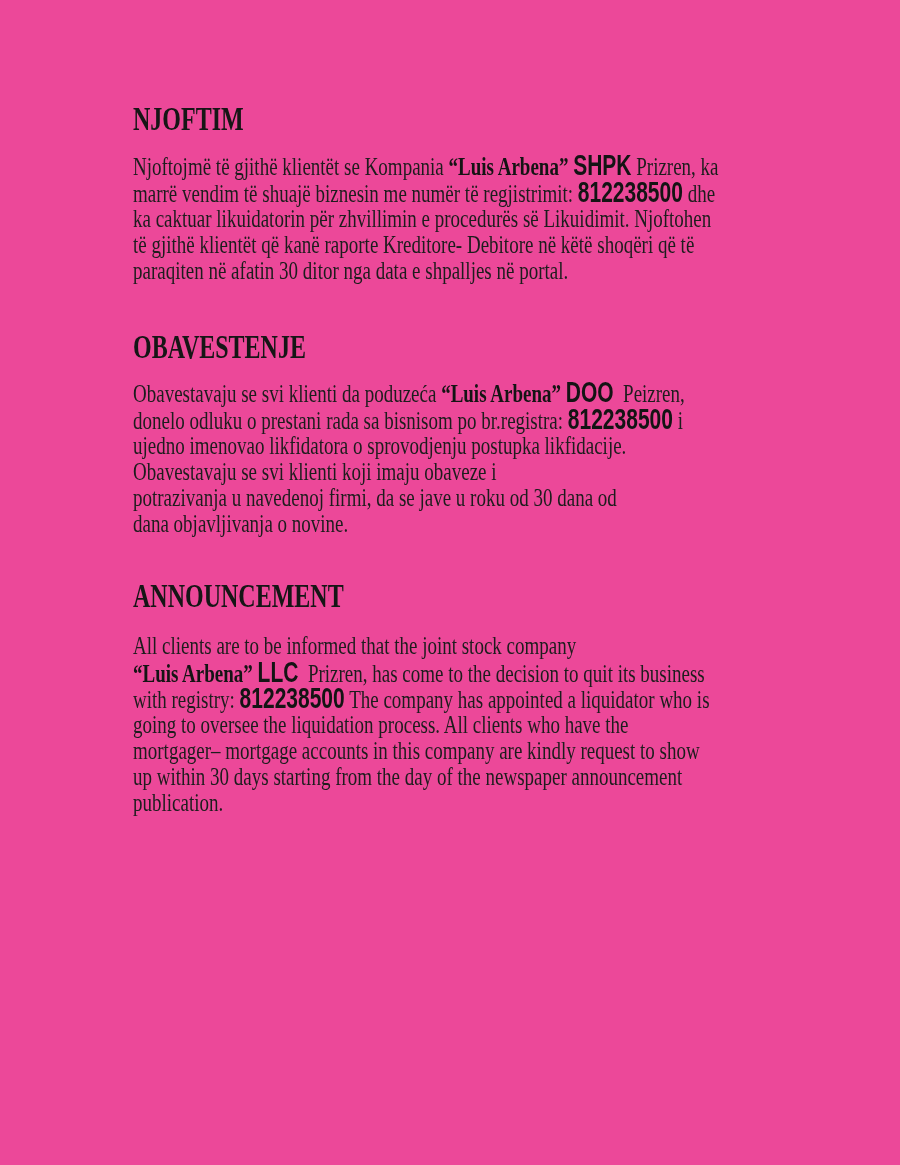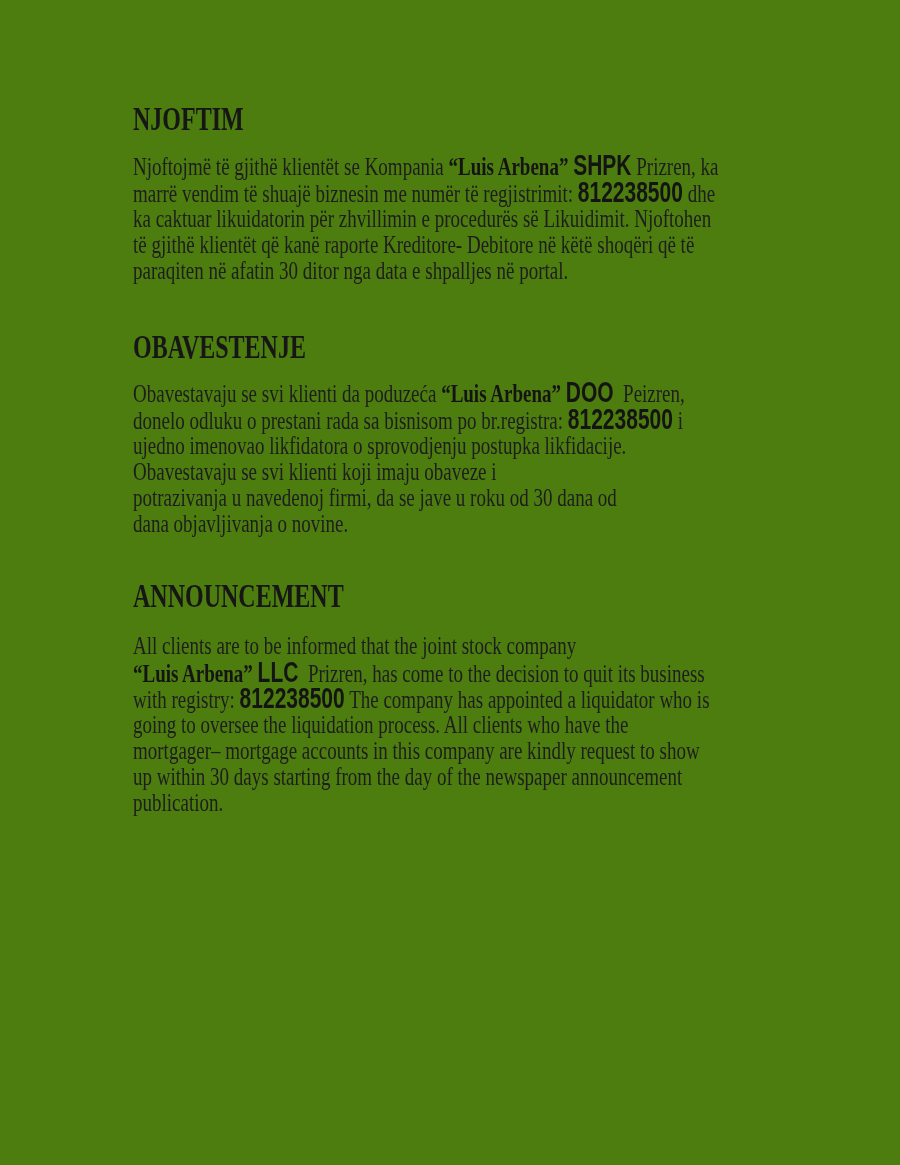--- a/index.html
+++ b/index.html
@@ -4,21 +4,21 @@
 <style>
   html, body {
     margin: 0;
     padding: 0;
     background: #ffffff;
   }
   #page {
     position: relative;
     width: 900px;
     height: 1165px;
-    background: #4d7c0f;
+    background: #ec4899;
     overflow: hidden;
     color: #1d1d1d;
   }
   .heading {
     position: absolute;
     left: 133px;
     margin: 0;
     font-family: "Liberation Serif", "DejaVu Serif", serif;
     font-weight: bold;
     font-size: 24px;

